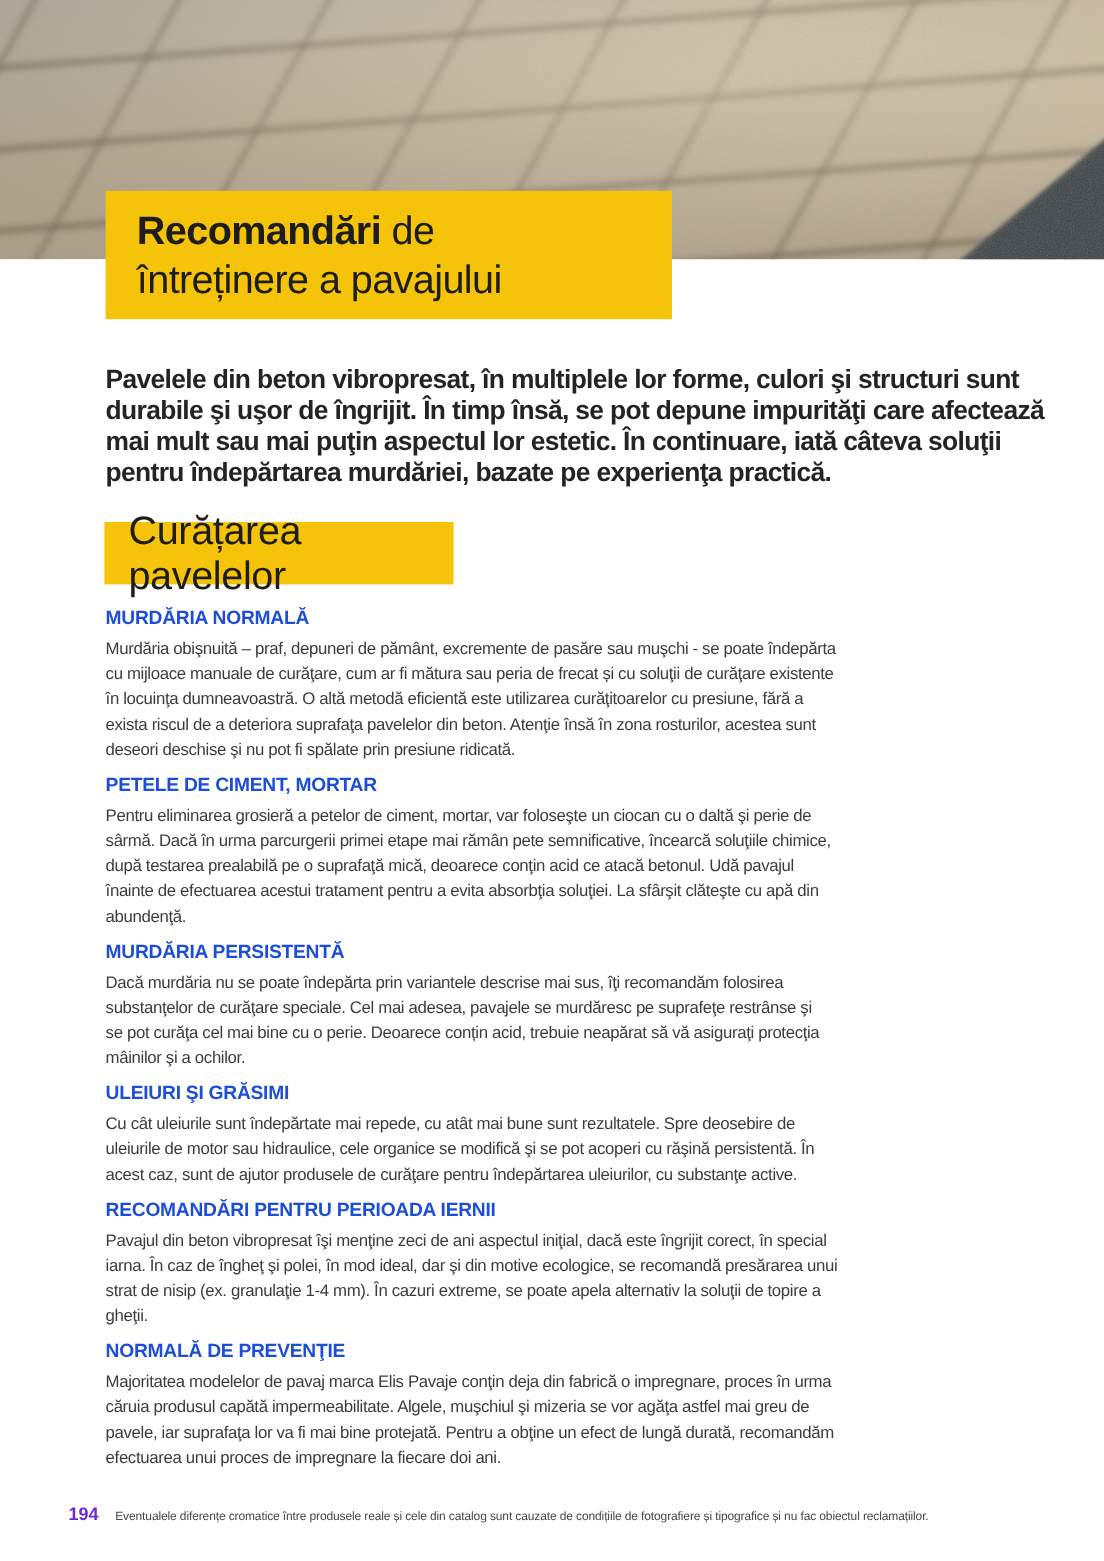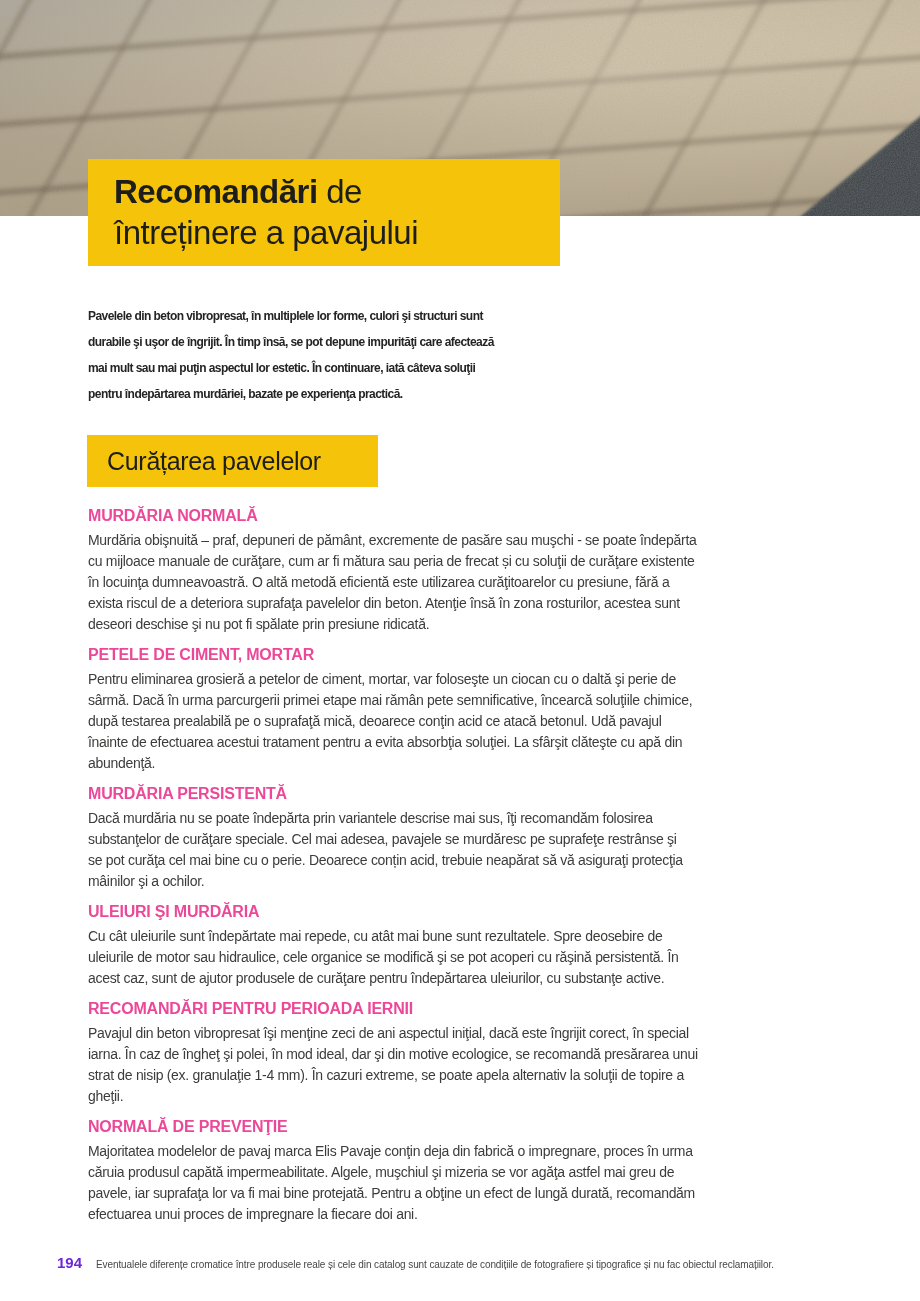--- a/index.html
+++ b/index.html
@@ -18,37 +18,37 @@
     padding:12px 0 0 26px;
   }
   .title-line{
     font-size:33px;line-height:41px;color:#1d1d1b;
     letter-spacing:-0.5px;white-space:nowrap;
   }
   .title-line .b{font-weight:bold;}
   
   .intro{
     position:absolute;left:88px;top:303px;width:740px;
-    font-weight:bold;font-size:12px;line-height:26px;letter-spacing:-0.55px;
+    font-weight:bold;font-size:22px;line-height:26px;letter-spacing:-0.55px;
     color:#242423;white-space:pre;
   }
   
   .section-box{
     position:absolute;left:87px;top:435px;width:291px;height:52px;
     background:#f5c40a;box-sizing:border-box;
     display:flex;align-items:center;padding-left:20px;
   }
-  .section-box-label{font-size:25px;color:#1d1d1b;letter-spacing:-0.3px;}
+  .section-box-label{font-size:33px;color:#1d1d1b;letter-spacing:-0.3px;}
   
   .sections{position:absolute;left:88px;top:487px;width:745px;}
   .section{margin-top:10px;}
   .section:first-child{margin-top:19px;}
   .section h3{
     margin:0 0 5px 0;font-size:16px;line-height:19px;
-    color:#ec4899;letter-spacing:-0.2px;font-weight:bold;
+    color:#1d4ed8;letter-spacing:-0.2px;font-weight:bold;
   }
   .section p{
     margin:0;font-size:14px;line-height:21px;letter-spacing:-0.3px;
     color:#3c3c3b;white-space:pre;
   }
   
   .footer{
     position:absolute;left:57px;top:1254px;width:810px;
     display:flex;align-items:baseline;
   }
@@ -151,21 +151,21 @@
 abundenţă.</p>
     </div>
     <div class="section">
       <h3>MURDĂRIA PERSISTENTĂ</h3>
       <p>Dacă murdăria nu se poate îndepărta prin variantele descrise mai sus, îţi recomandăm folosirea
 substanţelor de curăţare speciale. Cel mai adesea, pavajele se murdăresc pe suprafeţe restrânse şi
 se pot curăţa cel mai bine cu o perie. Deoarece conțin acid, trebuie neapărat să vă asiguraţi protecţia
 mâinilor şi a ochilor.</p>
     </div>
     <div class="section">
-      <h3>ULEIURI ŞI MURDĂRIA</h3>
+      <h3>ULEIURI ŞI GRĂSIMI</h3>
       <p>Cu cât uleiurile sunt îndepărtate mai repede, cu atât mai bune sunt rezultatele. Spre deosebire de
 uleiurile de motor sau hidraulice, cele organice se modifică şi se pot acoperi cu răşină persistentă. În
 acest caz, sunt de ajutor produsele de curăţare pentru îndepărtarea uleiurilor, cu substanţe active.</p>
     </div>
     <div class="section">
       <h3>RECOMANDĂRI PENTRU PERIOADA IERNII</h3>
       <p>Pavajul din beton vibropresat îşi menţine zeci de ani aspectul iniţial, dacă este îngrijit corect, în special
 iarna. În caz de îngheţ şi polei, în mod ideal, dar şi din motive ecologice, se recomandă presărarea unui
 strat de nisip (ex. granulaţie 1-4 mm). În cazuri extreme, se poate apela alternativ la soluţii de topire a
 gheţii.</p>

